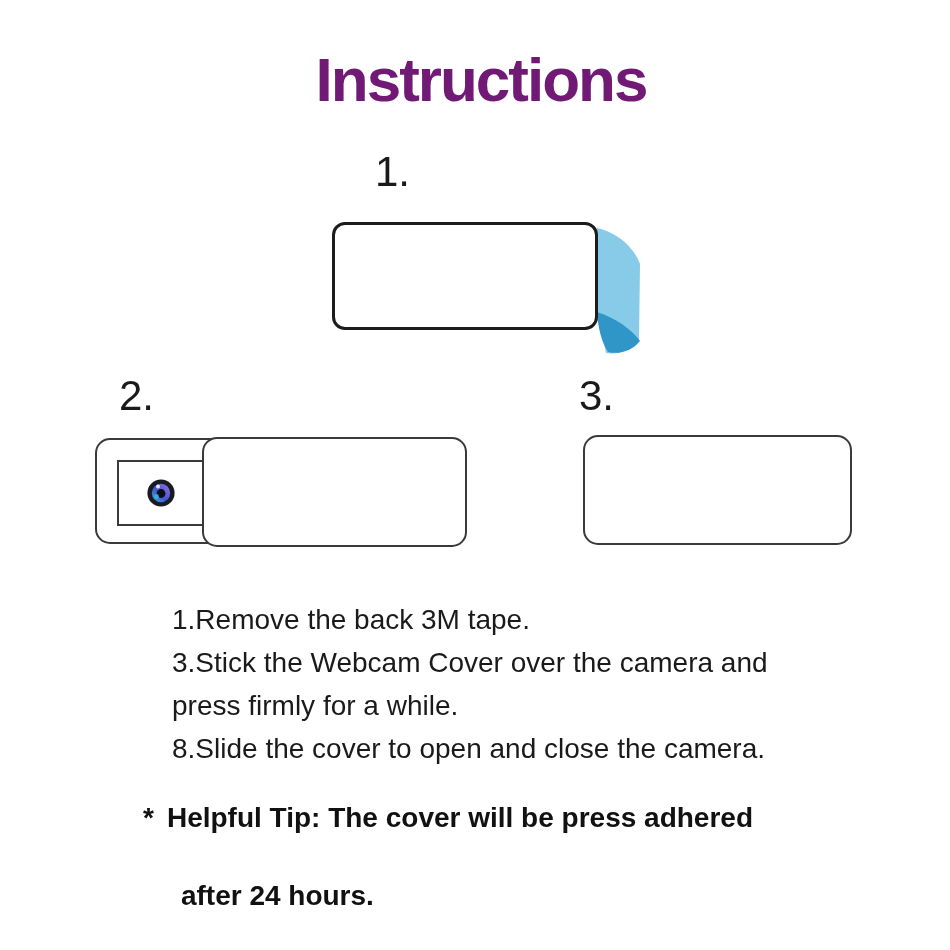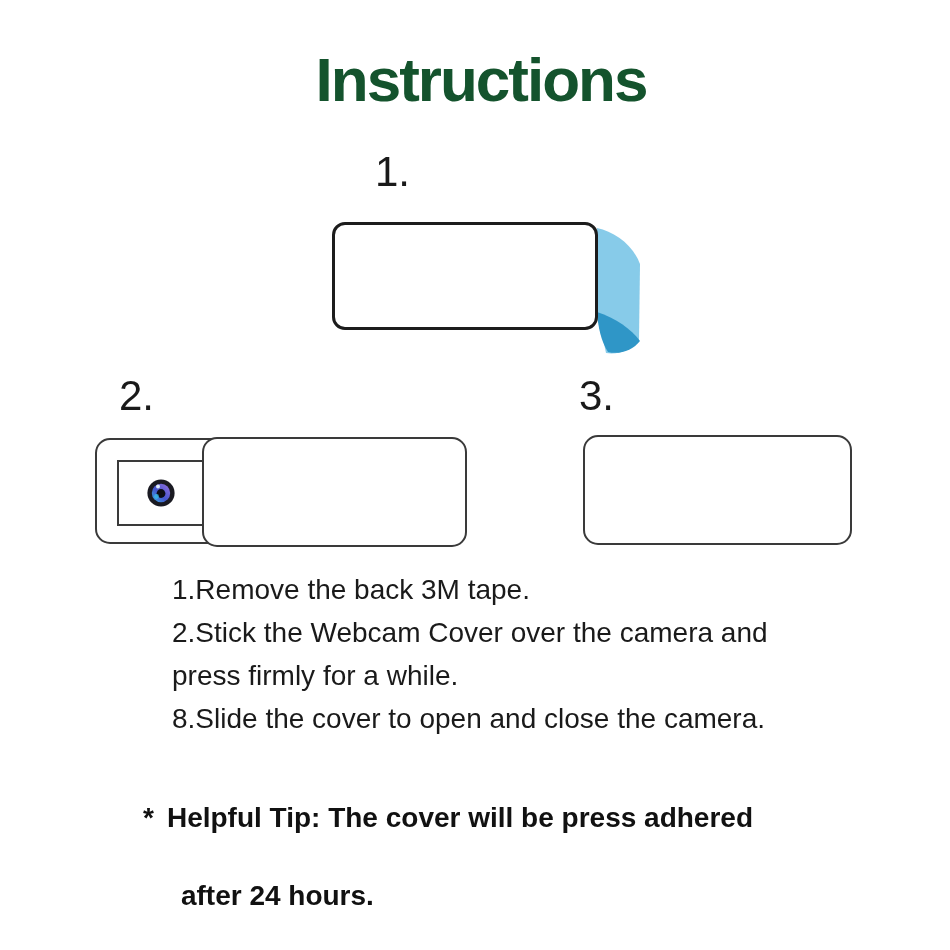--- a/index.html
+++ b/index.html
@@ -16,21 +16,21 @@
     position: absolute;
     top: 44px;
     left: 0;
     width: 100%;
     text-align: center;
     font-size: 62px;
     font-weight: bold;
     letter-spacing: -2px;
     padding-left: 12px;
     box-sizing: border-box;
-    color: #14532d;
+    color: #701a75;
   }
   .step-label {
     position: absolute;
     font-size: 42px;
     font-weight: 400;
     color: #1a1a1a;
     line-height: 48px;
   }
   .label-1 { left: 375px; top: 148px; }
   .label-2 { left: 119px; top: 372px; }
@@ -64,21 +64,21 @@
   .cover-slider {
     left: 202px; top: 437px; width: 265px; height: 110px;
     border: 2px solid #3a3a3a; border-radius: 15px; z-index: 4;
   }
   .cover-closed {
     left: 583px; top: 435px; width: 269px; height: 110px;
     border: 2px solid #3a3a3a; border-radius: 15px;
   }
   .instructions {
     position: absolute;
-    left: 172px; top: 568px;
+    left: 172px; top: 598px;
     font-size: 28px;
     line-height: 43px;
     color: #1a1a1a;
   }
   .tip {
     position: absolute;
     left: 143px; top: 800px;
     font-size: 28px;
     font-weight: bold;
     line-height: 36px;
@@ -120,21 +120,21 @@
     <circle cx="11.5" cy="19.5" r="2.4" opacity="0.85" fill="#38b7e8"></circle>
     <circle cx="13" cy="9.5" r="2" opacity="0.95" fill="#e6f3fd"></circle>
   </svg>
   <div class="shape cover-slider"></div>
 
   <div class="step-label label-3">3.</div>
   <div class="shape cover-closed"></div>
 
   <div class="instructions">
     <div>1.Remove the back 3M tape.</div>
-    <div>2.Stick the Webcam Cover over the camera and</div>
+    <div>3.Stick the Webcam Cover over the camera and</div>
     <div>press firmly for a while.</div>
     <div>8.Slide the cover to open and close the camera.</div>
   </div>
 
   <div class="tip">
     <span>*</span>
     <div>
       <div>Helpful Tip: The cover will be press adhered</div>
       <div class="tip-line2">after 24 hours.</div>
     </div>

